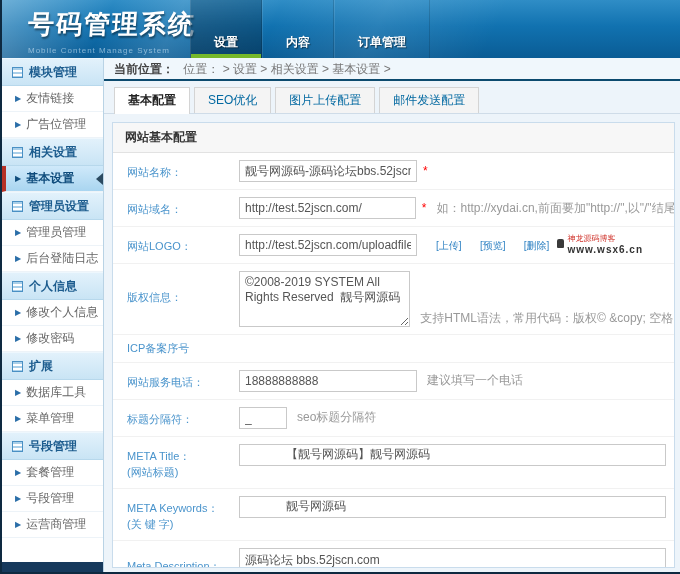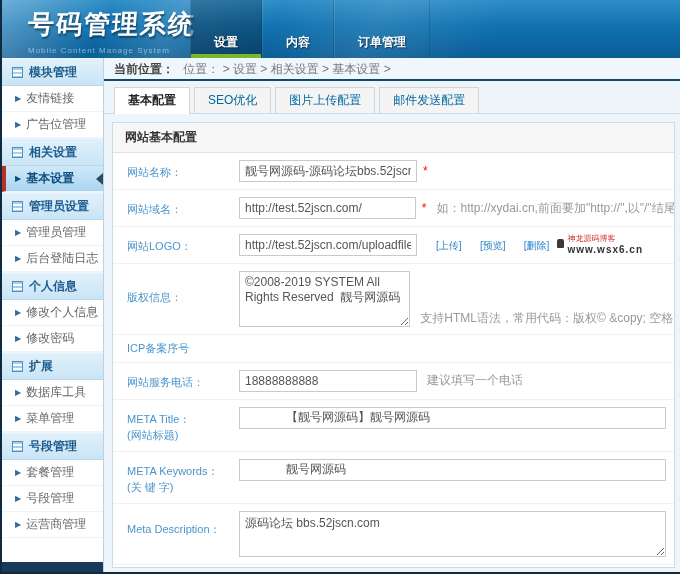--- a/index.html
+++ b/index.html
@@ -300,20 +300,29 @@
           <div class="row">
             <div class="lbl">
                 <span>网站服务电话：</span>
               </div>
             <div class="ctrl">
               <input class="txt" value="18888888888" style="">
               <span class="hint">建议填写一个电话</span>
             </div>
           </div>
 
+          <div class="row">
+            <div class="lbl">
+                <span>标题分隔符：</span>
+              </div>
+            <div class="ctrl">
+              <input class="txt tiny" value="_" style="">
+              <span class="hint">seo标题分隔符</span>
+            </div>
+          </div>
 
           <div class="row">
             <div class="lbl">
               <span>META Title：</span>
               <span>(网站标题)</span>
             </div>
             <div class="ctrl">
               <input class="txt widef" value="【靓号网源码】靓号网源码" style="">
             </div>
           </div>

